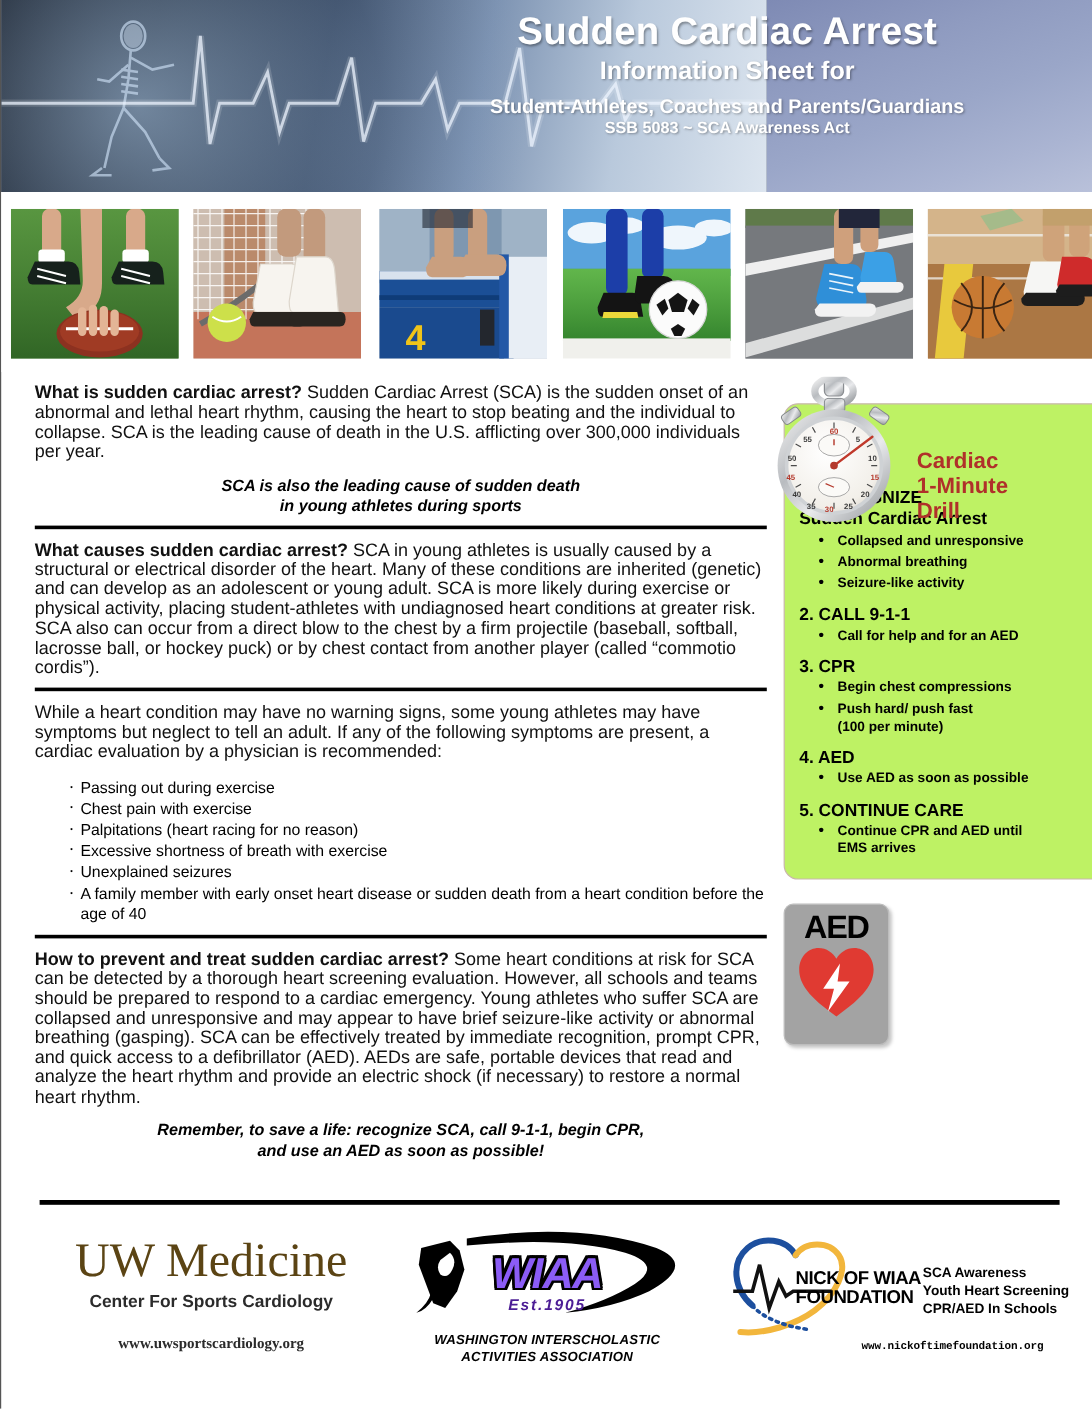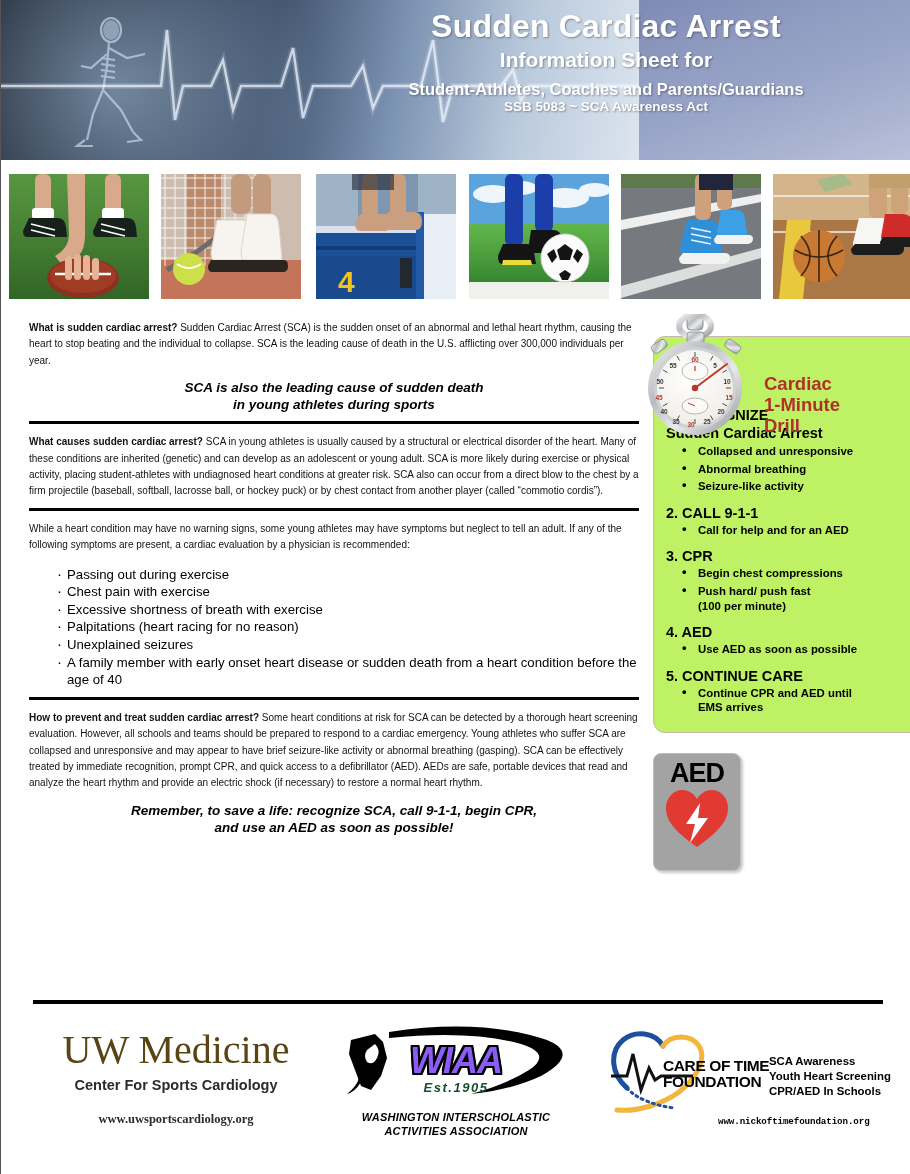--- a/index.html
+++ b/index.html
@@ -134,21 +134,21 @@
 
   .rule {
     border: none;
     border-top: 3px solid #000;
     margin: 0;
     height: 0;
   }
 
   .sec { padding: 10px 0 8px 0; }
   .para {
-    font-size: 10px;
+    font-size: 15px;
     line-height: 16.4px;
     color: #111;
     margin: 0;
   }
   .para b { font-weight: bold; }
   .center-italic {
     text-align: center;
     font-size: 13.5px;
     font-weight: bold;
     font-style: italic;
@@ -328,21 +328,21 @@
        2px 0 0 #000, -2px 0 0 #000, 0 2px 0 #000, 0 -2px 0 #000,
        2px 2px 0 #000, -2px 2px 0 #000, 2px -2px 0 #000, -2px -2px 0 #000;
   }
   .wiaa-est {
     position: absolute;
     left: 0; right: 0; top: 56px;
     font-size: 13px;
     font-style: italic;
     font-weight: bold;
     letter-spacing: 1.5px;
-    color: #14532d;
+    color: #4c1d95;
     z-index: 4;
   }
   .wiaa-sub {
     font-size: 11px;
     font-style: italic;
     font-weight: bold;
     line-height: 14px;
     margin-top: 8px;
     letter-spacing: .2px;
   }
@@ -619,22 +619,22 @@
         <p class="para"><b>What causes sudden cardiac arrest?</b><span> SCA in young athletes is usually caused by a structural or electrical disorder of the heart. Many of these conditions are inherited (genetic) and can develop as an adolescent or young adult. SCA is more likely during exercise or physical activity, placing student-athletes with undiagnosed heart conditions at greater risk. SCA also can occur from a direct blow to the chest by a firm projectile (baseball, softball, lacrosse ball, or hockey puck) or by chest contact from another player (called “commotio cordis”).</span></p>
       </div>
 
       <hr class="rule">
 
       <div class="sec">
         <p class="para">While a heart condition may have no warning signs, some young athletes may have symptoms but neglect to tell an adult. If any of the following symptoms are present, a cardiac evaluation by a physician is recommended:</p>
         <ul class="symptom-list">
           <li>Passing out during exercise</li>
           <li>Chest pain with exercise</li>
+          <li>Palpitations (heart racing for no reason)</li>
           <li>Excessive shortness of breath with exercise</li>
-          <li>Palpitations (heart racing for no reason)</li>
           <li>Unexplained seizures</li>
           <li>A family member with early onset heart disease or sudden death from a heart condition before the age of 40</li>
         </ul>
       </div>
 
       <hr class="rule">
 
       <div class="sec">
         <p class="para"><b>How to prevent and treat sudden cardiac arrest?</b><span> Some heart conditions at risk for SCA can be detected by a thorough heart screening evaluation. However, all schools and teams should be prepared to respond to a cardiac emergency. Young athletes who suffer SCA are collapsed and unresponsive and may appear to have brief seizure-like activity or abnormal breathing (gasping). SCA can be effectively treated by immediate recognition, prompt CPR, and quick access to a defibrillator (AED). AEDs are safe, portable devices that read and analyze the heart rhythm and provide an electric shock (if necessary) to restore a normal heart rhythm.</span></p>
         <div class="center-italic">
@@ -779,21 +779,21 @@
 
       <div class="logo nick-wrap">
         <div class="nick-row">
           <svg class="nick-mark" viewBox="0 0 120 86">
             <path d="M62 16 C54 2 34 0 22 10 C8 22 10 44 26 58" fill="none" stroke="#1d4f9e" stroke-width="5" stroke-linecap="round"></path>
             <path d="M62 16 C70 4 90 4 98 16 C106 28 96 48 78 62 C62 74 36 82 16 80" fill="none" stroke="#f2b63c" stroke-width="5" stroke-linecap="round"></path>
             <path d="M26 58 C34 68 54 76 74 78" fill="none" stroke="#1d4f9e" stroke-width="3" stroke-dasharray="2 4" stroke-linecap="round"></path>
             <path d="M10 46 L26 46 L32 24 L40 60 L48 38 L54 50 L60 46 L92 46" fill="none" stroke="#111" stroke-width="3"></path>
           </svg>
           <div class="nick-name">
-            <div>CARE OF TIME</div>
+            <div>NICK OF WIAA</div>
             <div>FOUNDATION</div>
           </div>
           <div class="nick-tag">
             <div>SCA Awareness</div>
             <div>Youth Heart Screening</div>
             <div>CPR/AED In Schools</div>
           </div>
           <div class="nick-url">www.nickoftimefoundation.org</div>
         </div>
       </div>

